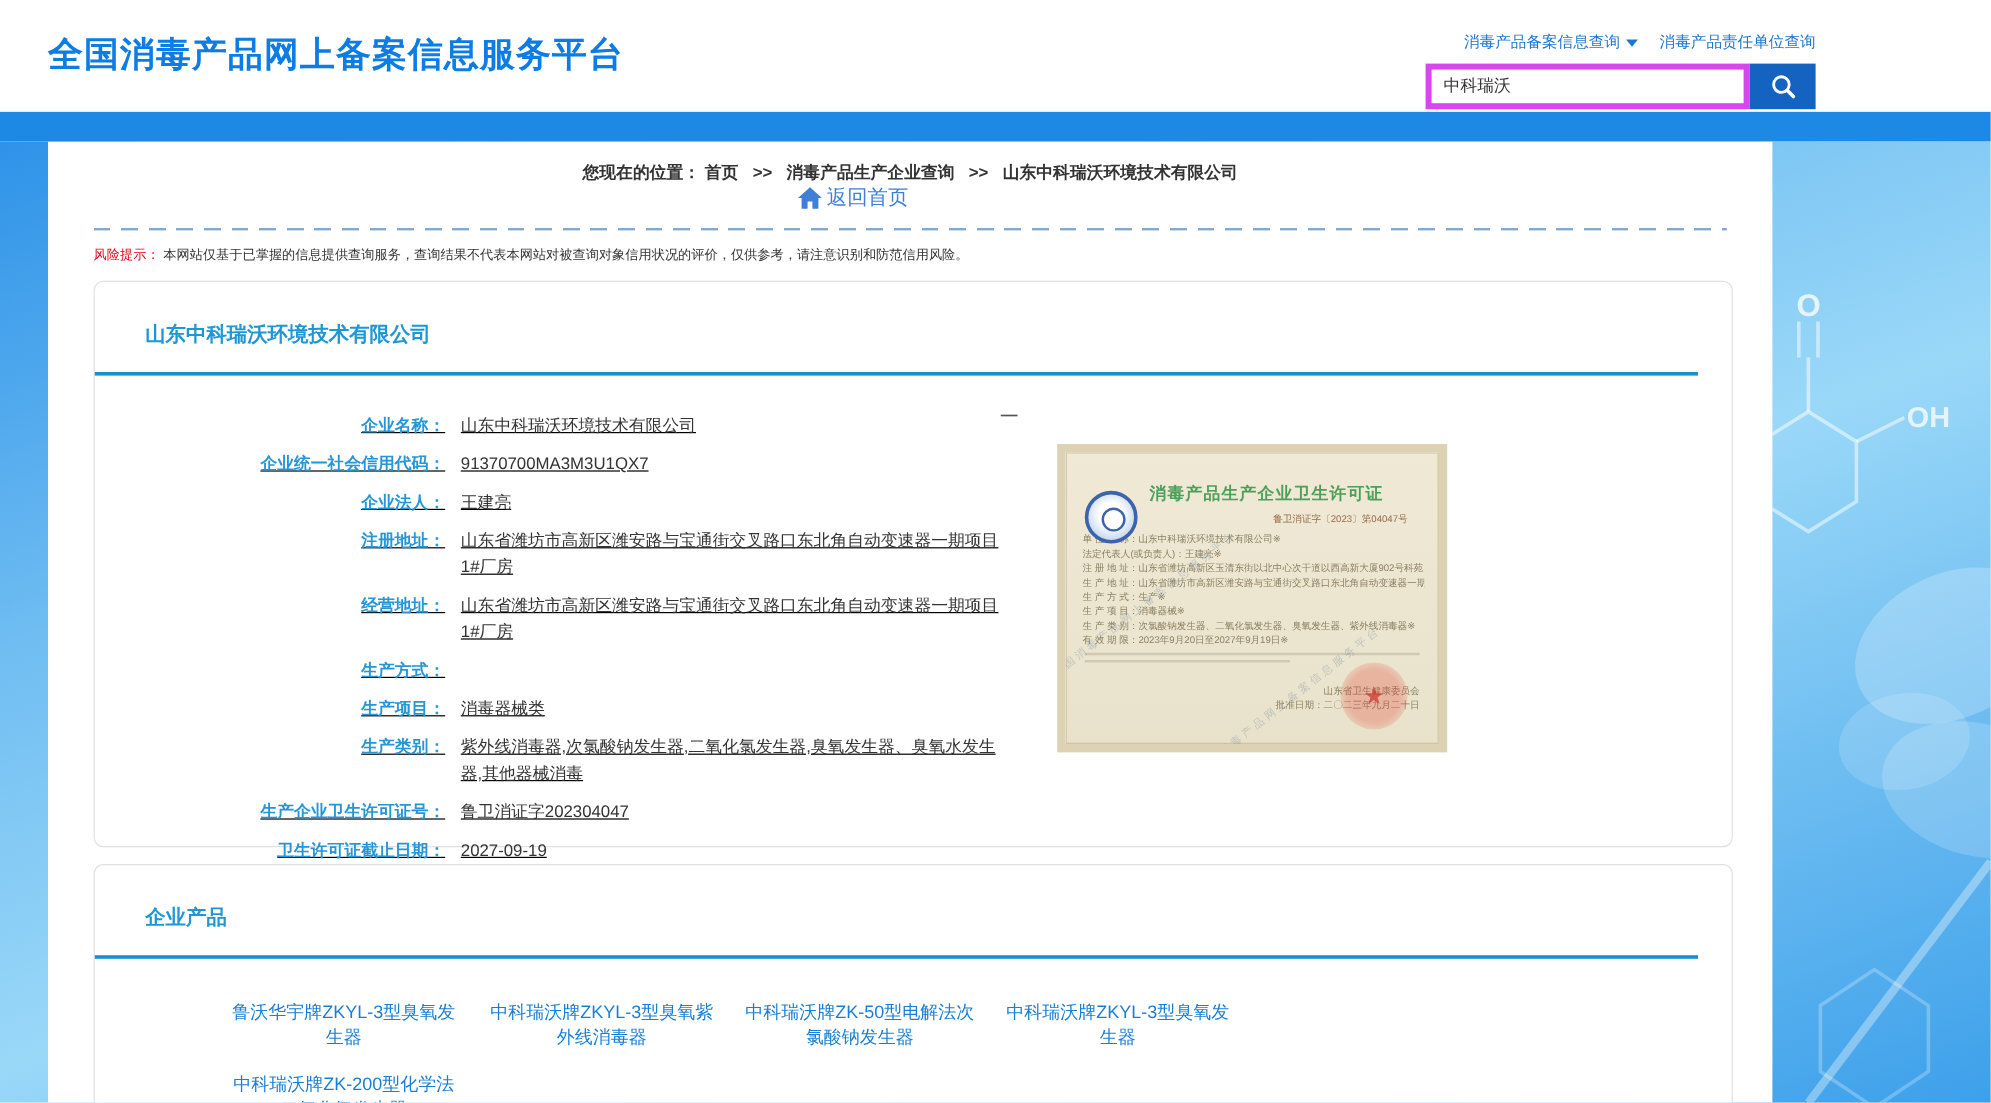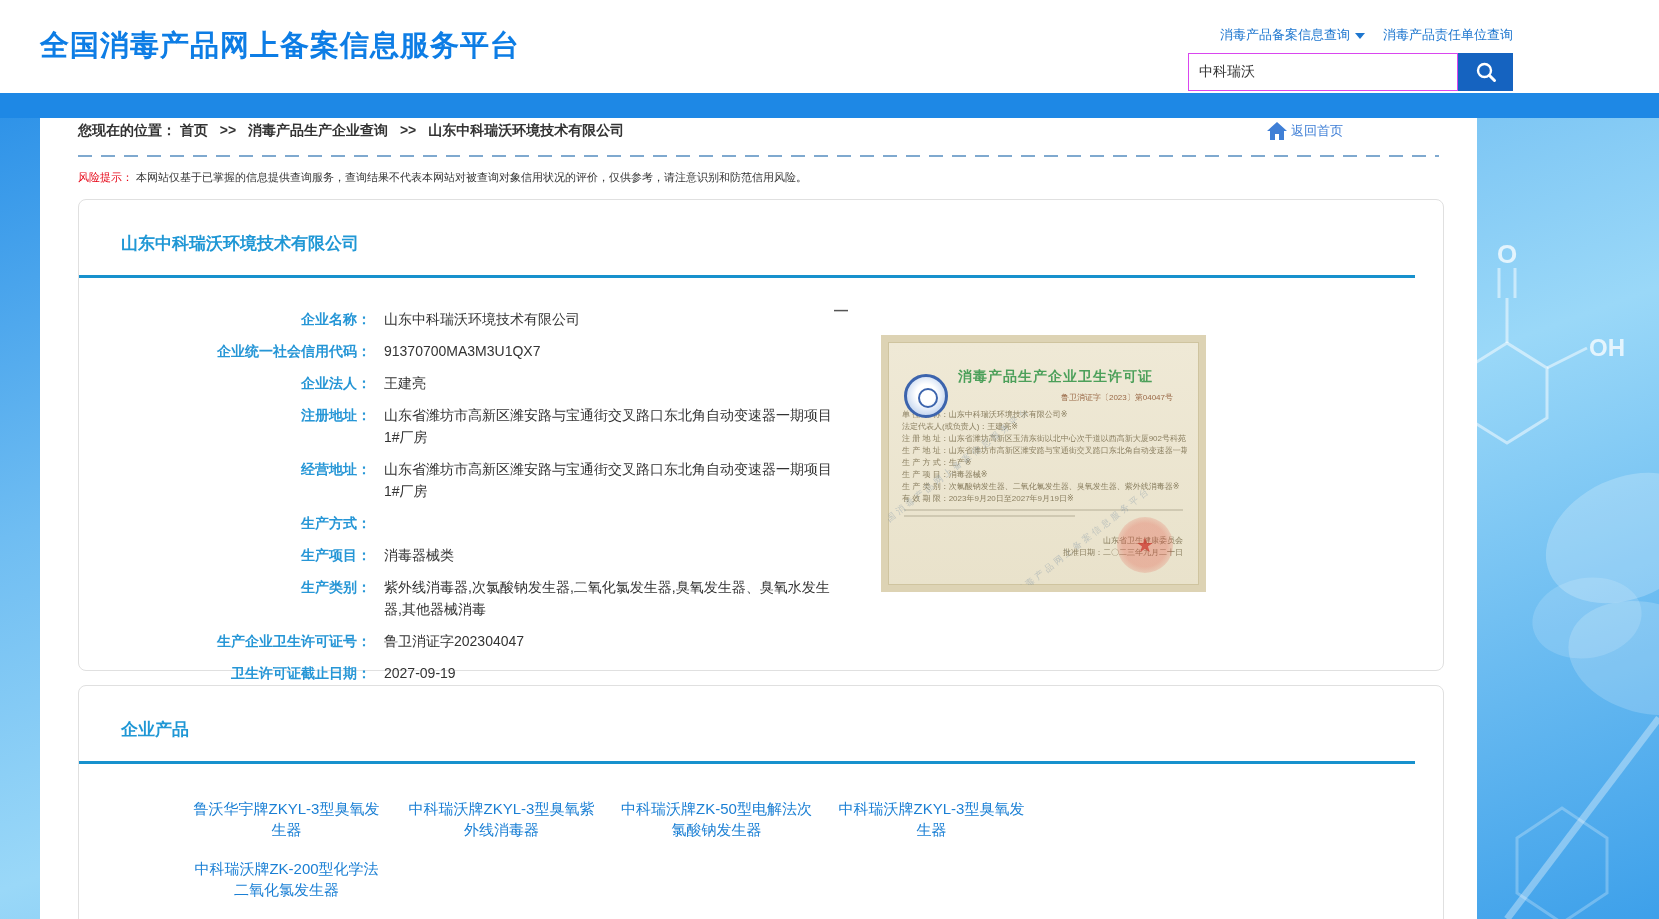--- a/index.html
+++ b/index.html
@@ -7,51 +7,51 @@
   body { font-family:"Liberation Sans","DejaVu Sans",sans-serif; background:#fff; }
 
   
   .top-header { position:relative; height:93px; background:#fff; }
   .site-title { position:absolute; left:40px; top:26px; font-size:29px; font-weight:bold; color:#0d7de5; letter-spacing:1px; }
   .top-right { position:absolute; right:146px; top:26px; width:400px; }
   .nav-links { display:flex; justify-content:flex-end; gap:18px; font-size:13px; }
   .nav-links a { color:#1d76cf; text-decoration:none; cursor:pointer; white-space:nowrap; }
   .caret { display:inline-block; width:0; height:0; border-left:5px solid transparent; border-right:5px solid transparent; border-top:6px solid #1d76cf; margin-left:5px; vertical-align:middle; }
   .search-box { margin-top:9px; display:flex; justify-content:flex-end; }
-  .search-input { width:270px; height:38px; border:1px solid #d946ef; padding:0 10px; font-size:14px; color:#333; outline:none; font-family:inherit; }
+  .search-input { width:270px; height:38px; border:5px solid #d946ef; padding:0 10px; font-size:14px; color:#333; outline:none; font-family:inherit; }
   .search-btn { width:55px; height:38px; background:#1563c0; border:none; cursor:pointer; display:flex; align-items:center; justify-content:center; }
 
   .blue-bar { height:25px; background:#1e88e5; }
 
   
   .page-bg { position:relative; height:801px; background:linear-gradient(160deg,#2f93e8 0%,#6fbdf2 30%,#9ad8f8 55%,#3da0ea 100%); overflow:hidden; }
   .bg-art { position:absolute; right:0; top:0; pointer-events:none; }
 
   
   .content-wrapper { position:absolute; left:40px; top:0; width:1437px; height:801px; background:#fff; overflow:hidden; }
 
-  .crumb-row { display:flex; justify-content:space-between; align-items:center; padding:3px 38px 0 38px; }
+  .crumb-row { display:flex; justify-content:space-between; align-items:center; padding:17px 38px 0 38px;flex-direction:column; }
   .breadcrumb { font-size:14px; font-weight:bold; color:#333; }
   .breadcrumb a { color:#333; text-decoration:none; cursor:pointer; }
   .breadcrumb .sep { margin:0 8px; font-weight:bold; }
-  .back-home { display:flex; align-items:center; gap:3px; margin-right:96px; color:#3f7fd6; font-size:13px; text-decoration:none; cursor:pointer; }
+  .back-home { display:flex; align-items:center; gap:3px; margin-right:96px; color:#3f7fd6; font-size:17px; text-decoration:none; cursor:pointer; }
 
   .dash-sep { height:2px; margin:14px 38px 0 38px; background:repeating-linear-gradient(90deg,#7fa9cf 0 14px,transparent 14px 23px); }
 
   .risk-row { padding:13px 38px 0 38px; font-size:11px; color:#333; }
   .risk-label { color:#e60012; }
 
   
   .card { margin:14px 33px 0 38px; border:1px solid #e0e0e0; border-radius:8px; background:#fff; }
   .card h2 { padding:32px 0 20px 42px; font-size:17px; font-weight:bold; color:#1f97d5; }
   .card-divider { height:3px; background:#1791cd; margin-right:28px; }
 
   .company-card { position:relative; height:472px; }
   .fields { padding-top:30px; }
-  .field-row { display:flex; line-height:22px; margin-bottom:10px; font-size:14px; }
+  .field-row { display:flex; line-height:22px; margin-bottom:10px; font-size:14px;text-decoration:underline; }
   .field-label { width:292px; text-align:right; color:#2696d6; font-weight:bold; flex:0 0 292px; }
   .field-value { margin-left:13px; color:#333; max-width:460px; }
 
   .img-dash { position:absolute; left:755px; top:102px; color:#555; font-size:14px; font-weight:bold; }
 
   
   .certificate { position:absolute; left:802px; top:135px; width:325px; height:257px; background:linear-gradient(180deg,#efe9d6,#e9e2cb); border:7px solid #ddd3b4; box-shadow:inset 0 0 0 1px #cfc49f; overflow:hidden; }
   .cert-watermark { position:absolute; font-size:9px; color:rgba(110,135,160,0.35); letter-spacing:3px; transform:rotate(-38deg); white-space:nowrap; }
   .wm1 { left:-30px; top:120px; } .wm2 { left:90px; top:200px; }
   .cert-emblem { position:absolute; left:16px; top:32px; width:44px; height:44px; border-radius:50%; border:3px solid #3c64ad; background:radial-gradient(circle at 50% 45%,#fff 35%,#cddcf2 70%,#8fb0dd); }

